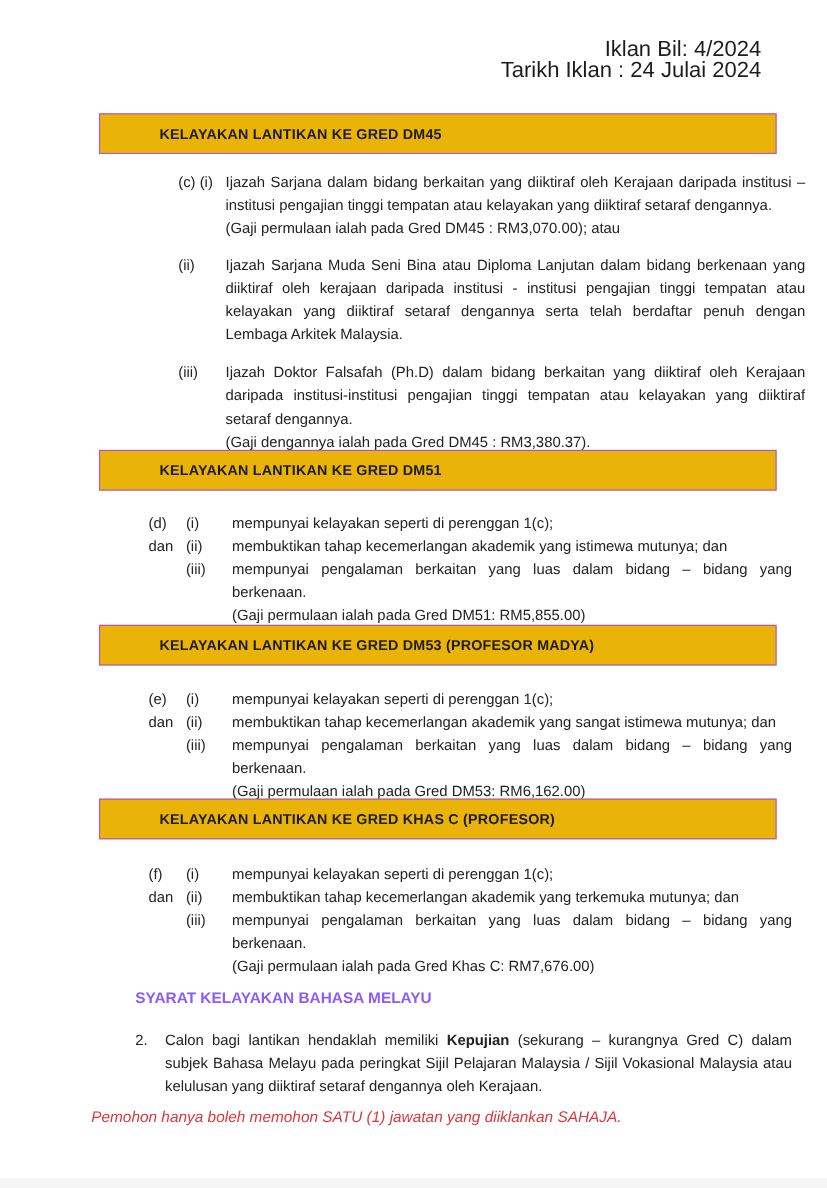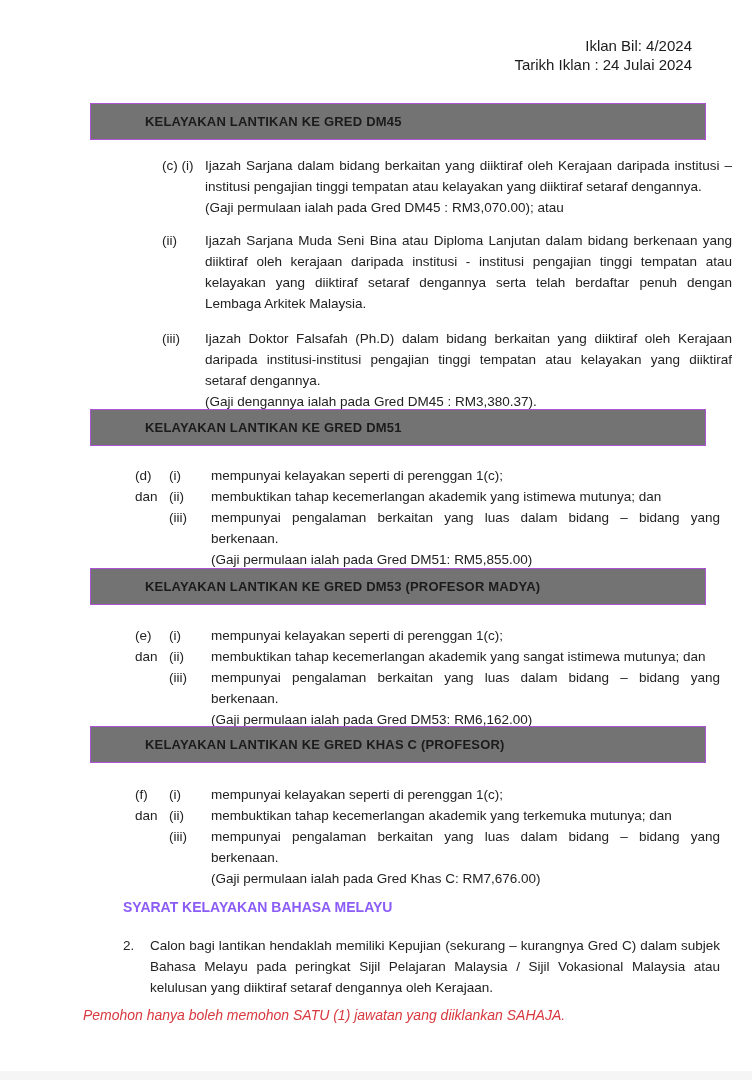--- a/index.html
+++ b/index.html
@@ -2,25 +2,25 @@
 <html><head>
 <meta charset="utf-8">
 <style>
   html,body{margin:0;padding:0;}
   body{
     width:752px;height:1080px;position:relative;background:#ffffff;
     font-family:"Liberation Sans", sans-serif;color:#222;overflow:hidden;
   }
   .abs{position:absolute;}
   
-  .doc-meta{top:36px;right:60px;text-align:right;font-size:15px;line-height:19px;color:#1c1c1c;}
+  .doc-meta{top:36px;right:60px;text-align:right;font-size:20px;line-height:19px;color:#1c1c1c;}
   
   .bar{
     left:90px;width:616px;height:37px;
-    background:#737373;border:1px solid #AE52D6;box-sizing:border-box;
+    background:#eab308;border:1px solid #AE52D6;box-sizing:border-box;
     display:flex;align-items:center;
   }
   .bar .bar-title{
     padding-left:54px;font-size:13px;font-weight:bold;color:#1b1b1b;letter-spacing:.2px;
   }
   .bar1{top:103px;} .bar2{top:409px;} .bar3{top:568px;} .bar4{top:726px;}
   
   .c-item{left:150px;width:570px;display:grid;grid-template-columns:43px 1fr;font-size:13.5px;line-height:21px;margin-left:12px;}
   .c-item .lbl{white-space:nowrap;}
   .c-item .body{text-align:justify;}
@@ -29,21 +29,21 @@
   
   .rows{left:135px;width:585px;font-size:13.5px;line-height:21px;}
   .row{display:grid;grid-template-columns:34px 42px 1fr;}
   .row .txt{text-align:justify;}
   .row .txt.nojust{text-align:left;}
   .sec-d{top:465px;} .sec-e{top:625px;} .sec-f{top:784px;}
   
   .syarat-heading{top:899px;left:123px;font-size:14px;font-weight:bold;color:#8b5cf6;}
   .para2{top:935px;left:123px;width:597px;display:grid;grid-template-columns:27px 1fr;font-size:13.5px;line-height:21px;}
   .para2 .ptxt{text-align:justify;}
-  .para2 b{font-weight:normal;}
+  .para2 b{font-weight:bold;}
   
   .note{top:1007px;left:0;width:648px;text-align:center;font-size:14px;font-style:italic;color:#D8383E;}
   
   .bottom-band{top:1071px;left:0;width:752px;height:9px;background:#f5f5f6;}
 </style>
 </head>
 <body>
 
 <div class="abs doc-meta">
   <div>Iklan Bil: 4/2024</div>

